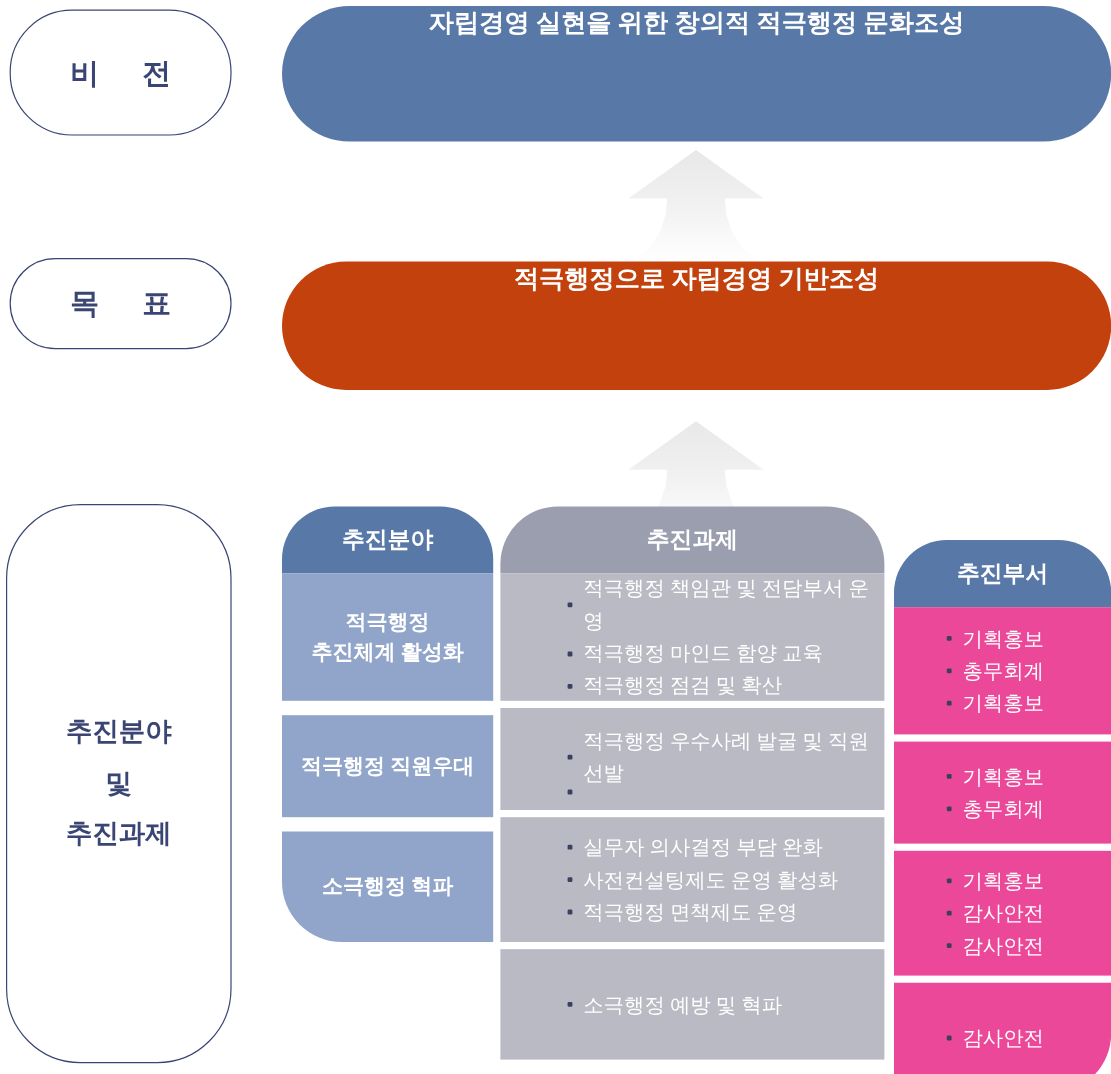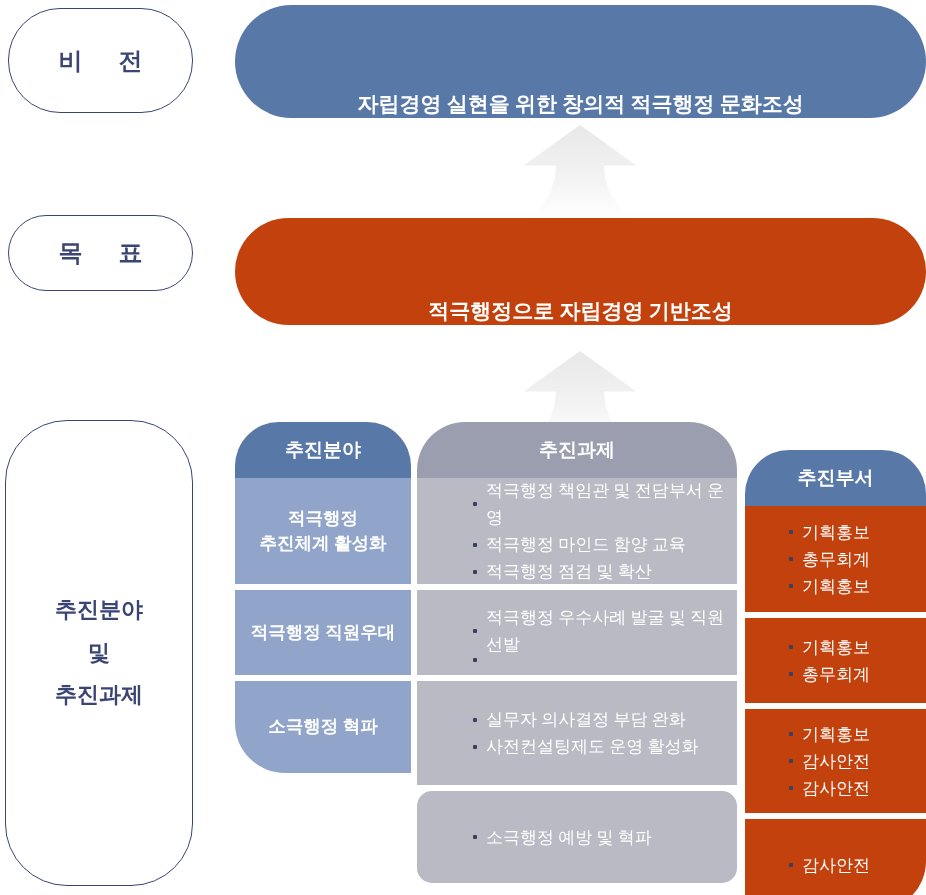--- a/index.html
+++ b/index.html
@@ -8,21 +8,21 @@
 
   
   .oval{position:absolute;background:#fff;border:1.5px solid #3A4574;color:#3A4574;
         display:flex;align-items:center;justify-content:center;font-weight:bold;box-sizing:border-box;}
   #vision-oval{left:8px;top:8px;width:185px;height:105px;border-radius:52px;font-size:24px;white-space:pre;}
   #goal-oval{left:8px;top:215px;width:185px;height:76px;border-radius:52px;font-size:24px;white-space:pre;}
   #area-oval{left:5px;top:420px;width:188px;height:466px;border-radius:62px;font-size:22px;
              line-height:1.95;white-space:pre-line;text-align:center;}
 
   
-  .banner{position:absolute;left:235px;width:691px;display:flex;align-items:flex-end;justify-content:center;
+  .banner{position:absolute;left:235px;width:691px;display:flex;align-items:flex-start;justify-content:center;
           color:#fff;font-weight:bold;font-size:21px;box-sizing:border-box;}
   #vision-banner{top:5px;height:113px;background:#5878A7;border-radius:57px;}
   #goal-banner{top:218px;height:107px;background:#c2410c;border-radius:54px;}
 
   
   .up-arrow{position:absolute;width:120px;height:92px;
     background:linear-gradient(to bottom,#e8e8e9 0%,#f2f2f3 55%,rgba(250,250,250,0) 100%);
     clip-path:polygon(50% 0%,97% 44%,70% 44%,71% 58%,75% 74%,82% 88%,92% 100%,
                       8% 100%,18% 88%,25% 74%,29% 58%,30% 44%,3% 44%);}
   #arrow-1{left:520px;top:125px;}
@@ -33,25 +33,25 @@
   .col{display:flex;flex-direction:column;}
   .col-area{width:176px;margin-right:6px;}
   .col-tasks{width:320px;margin-right:8px;}
   .col-depts{width:181px;margin-top:28px;}
   .hdr{height:56px;display:flex;align-items:center;justify-content:center;
        color:#fff;font-weight:bold;font-size:19px;flex:0 0 auto;}
   .hdr-blue{background:#5878A7;border-radius:44px 44px 0 0;}
   .hdr-gray{background:#9B9EAE;border-radius:48px 48px 0 0;}
   .cell{margin-top:6px;display:flex;flex-direction:column;justify-content:center;box-sizing:border-box;flex:0 0 auto;}
   .hdr + .cell{margin-top:0;}
-  .r1{height:106px;} .r2{height:85px;} .r3{height:104px;} .r4{height:92px;border-radius:15px;}
+  .r1{height:106px;} .r2{height:85px;} .r3{height:104px;} .r4{height:92px;}
   .area-cell{background:#90A5C9;color:#fff;font-weight:bold;font-size:17.5px;
-             align-items:center;text-align:center;white-space:pre-line;line-height:1.45;}
+             align-items:center;text-align:center;white-space:pre-line;line-height:1.45;margin-top:12px;}
   .tasks-cell{background:#B9BAC3;padding-left:56px;}
-  .depts-cell{background:#c2410c;padding-left:44px;}
+  .depts-cell{background:#ec4899;padding-left:44px;}
   .col-area .r4{border-radius:0 0 0 50px;}
   .col-depts .r4{border-radius:0 0 50px 0;}
   .line{display:flex;align-items:center;color:#fff;font-size:17px;line-height:27px;}
   .dot{width:4px;height:4px;background:#3A4060;border-radius:1px;margin-right:9px;flex:0 0 auto;}
 </style>
 </head>
 <body>
 
 <div class="canvas">
 
@@ -126,20 +126,24 @@
       </div>
       <div class="cell tasks-cell r3">
         <div class="line">
             <span class="dot"></span>
             <span>실무자 의사결정 부담 완화</span>
           </div>
         <div class="line">
             <span class="dot"></span>
             <span>사전컨설팅제도 운영 활성화</span>
           </div>
+        <div class="line">
+            <span class="dot"></span>
+            <span>적극행정 면책제도 운영</span>
+          </div>
       </div>
       <div class="cell tasks-cell r4">
         <div class="line">
             <span class="dot"></span>
             <span>소극행정 예방 및 혁파</span>
           </div>
       </div>
     </div>
 
     <div class="col col-depts">

